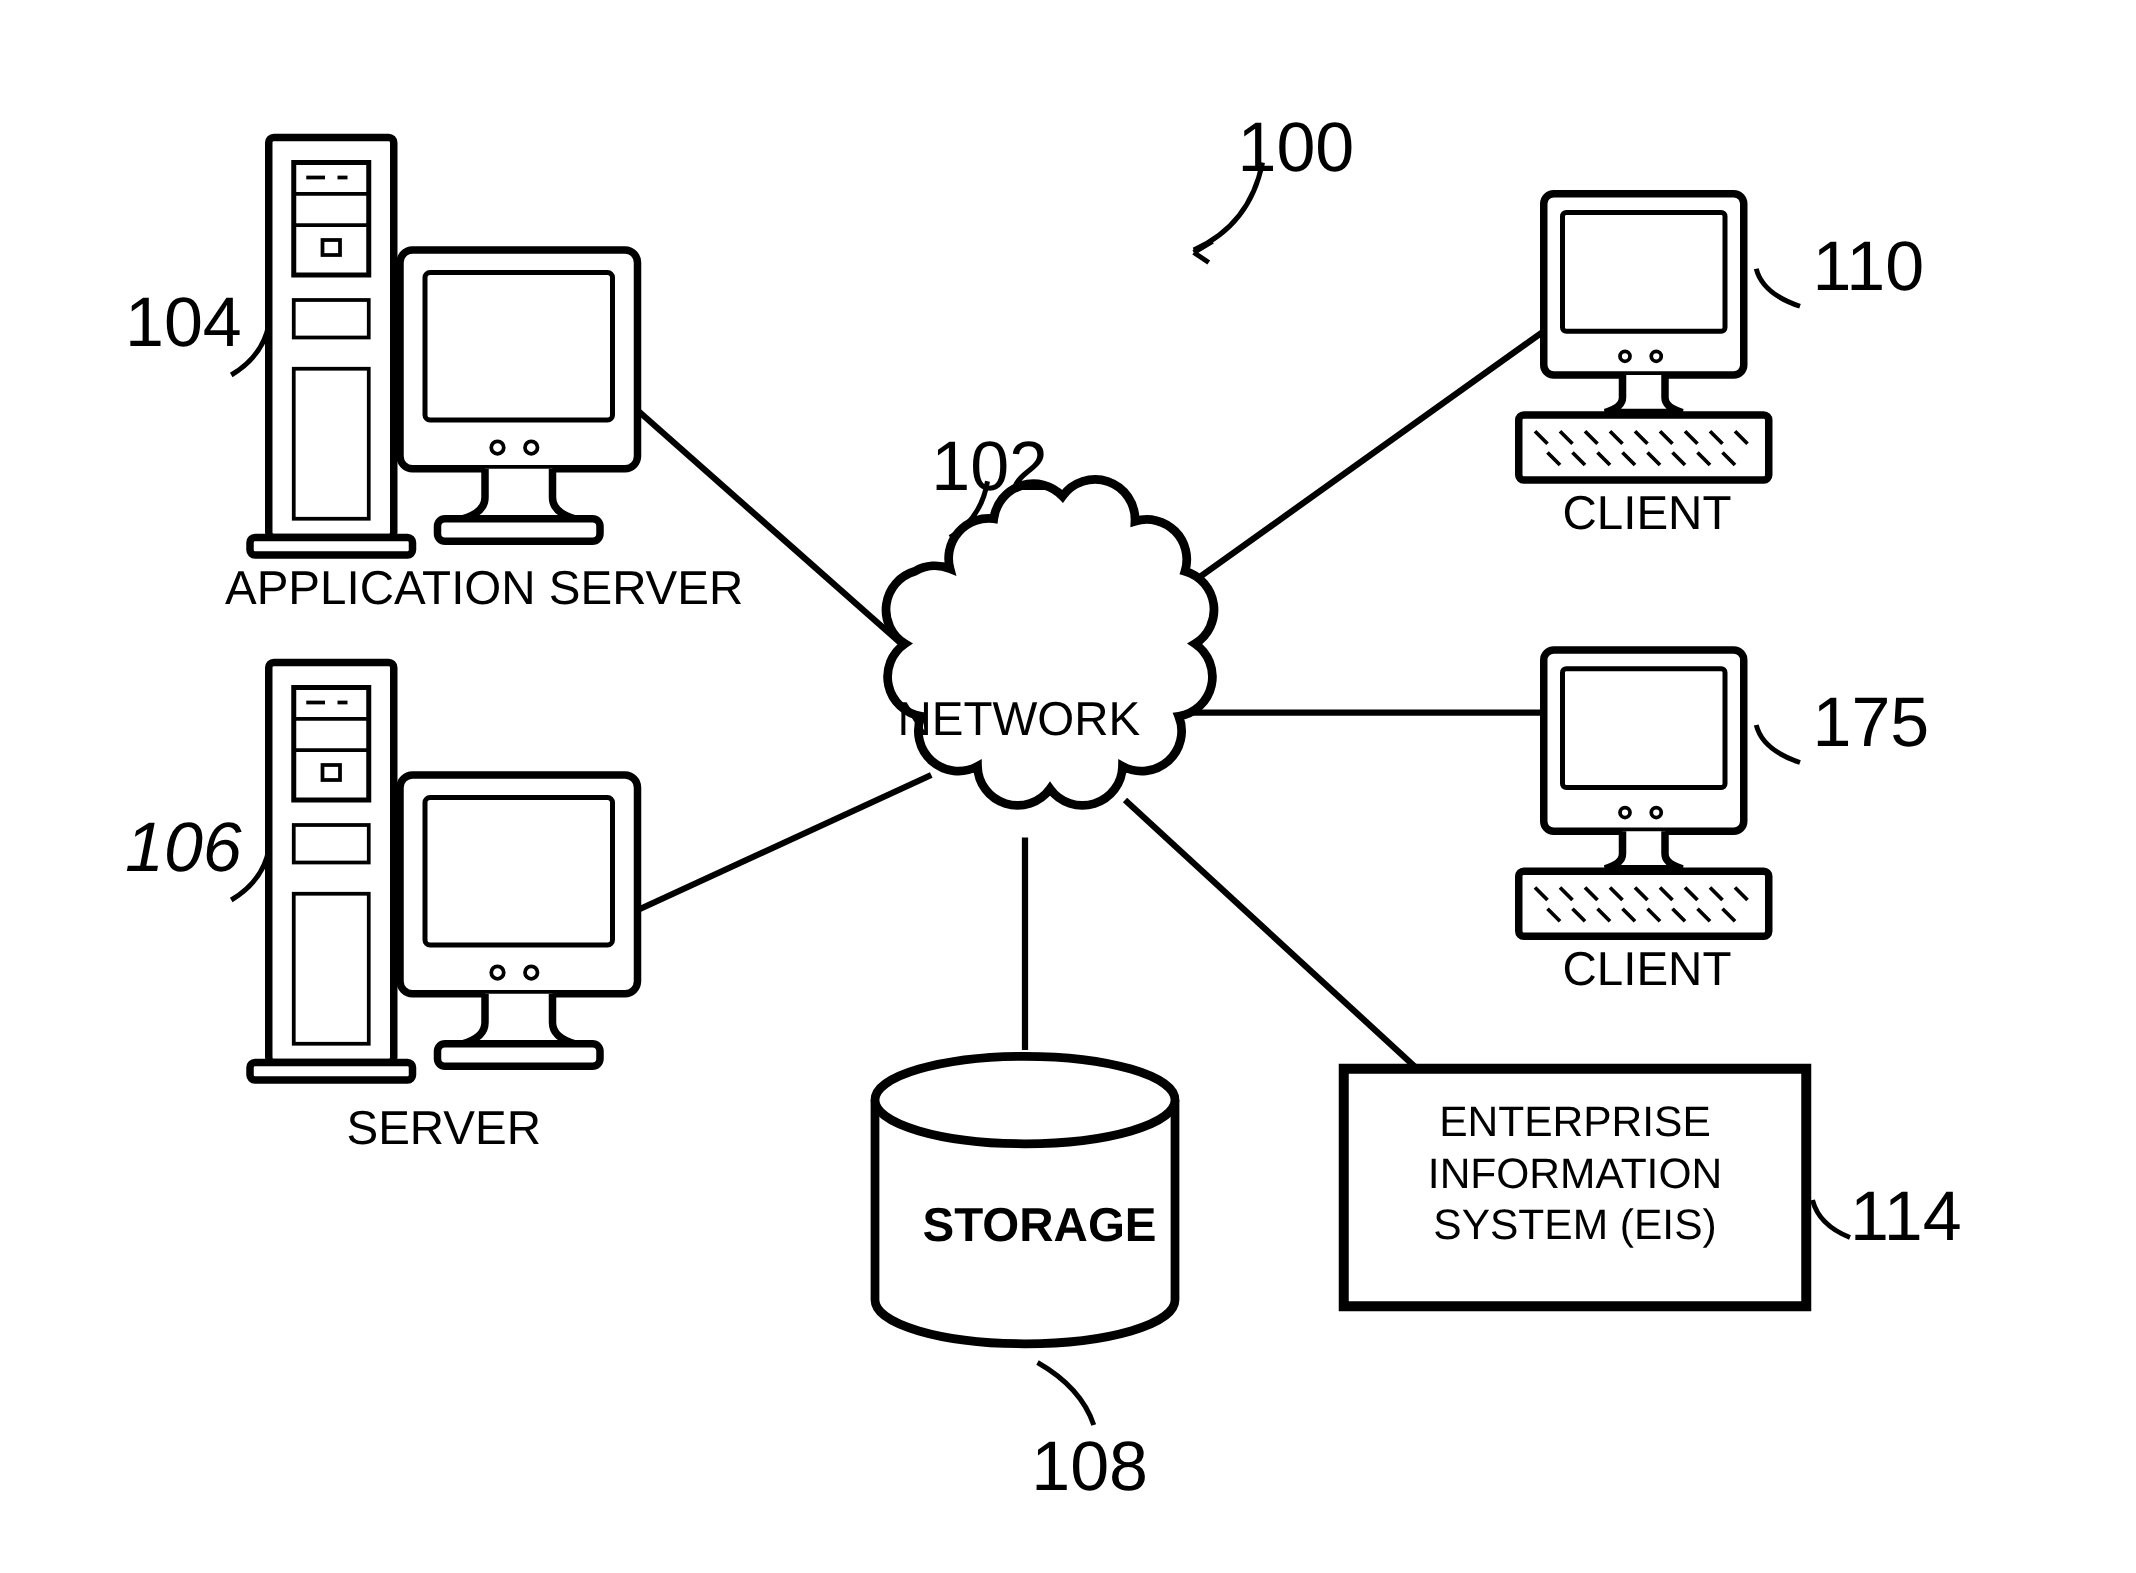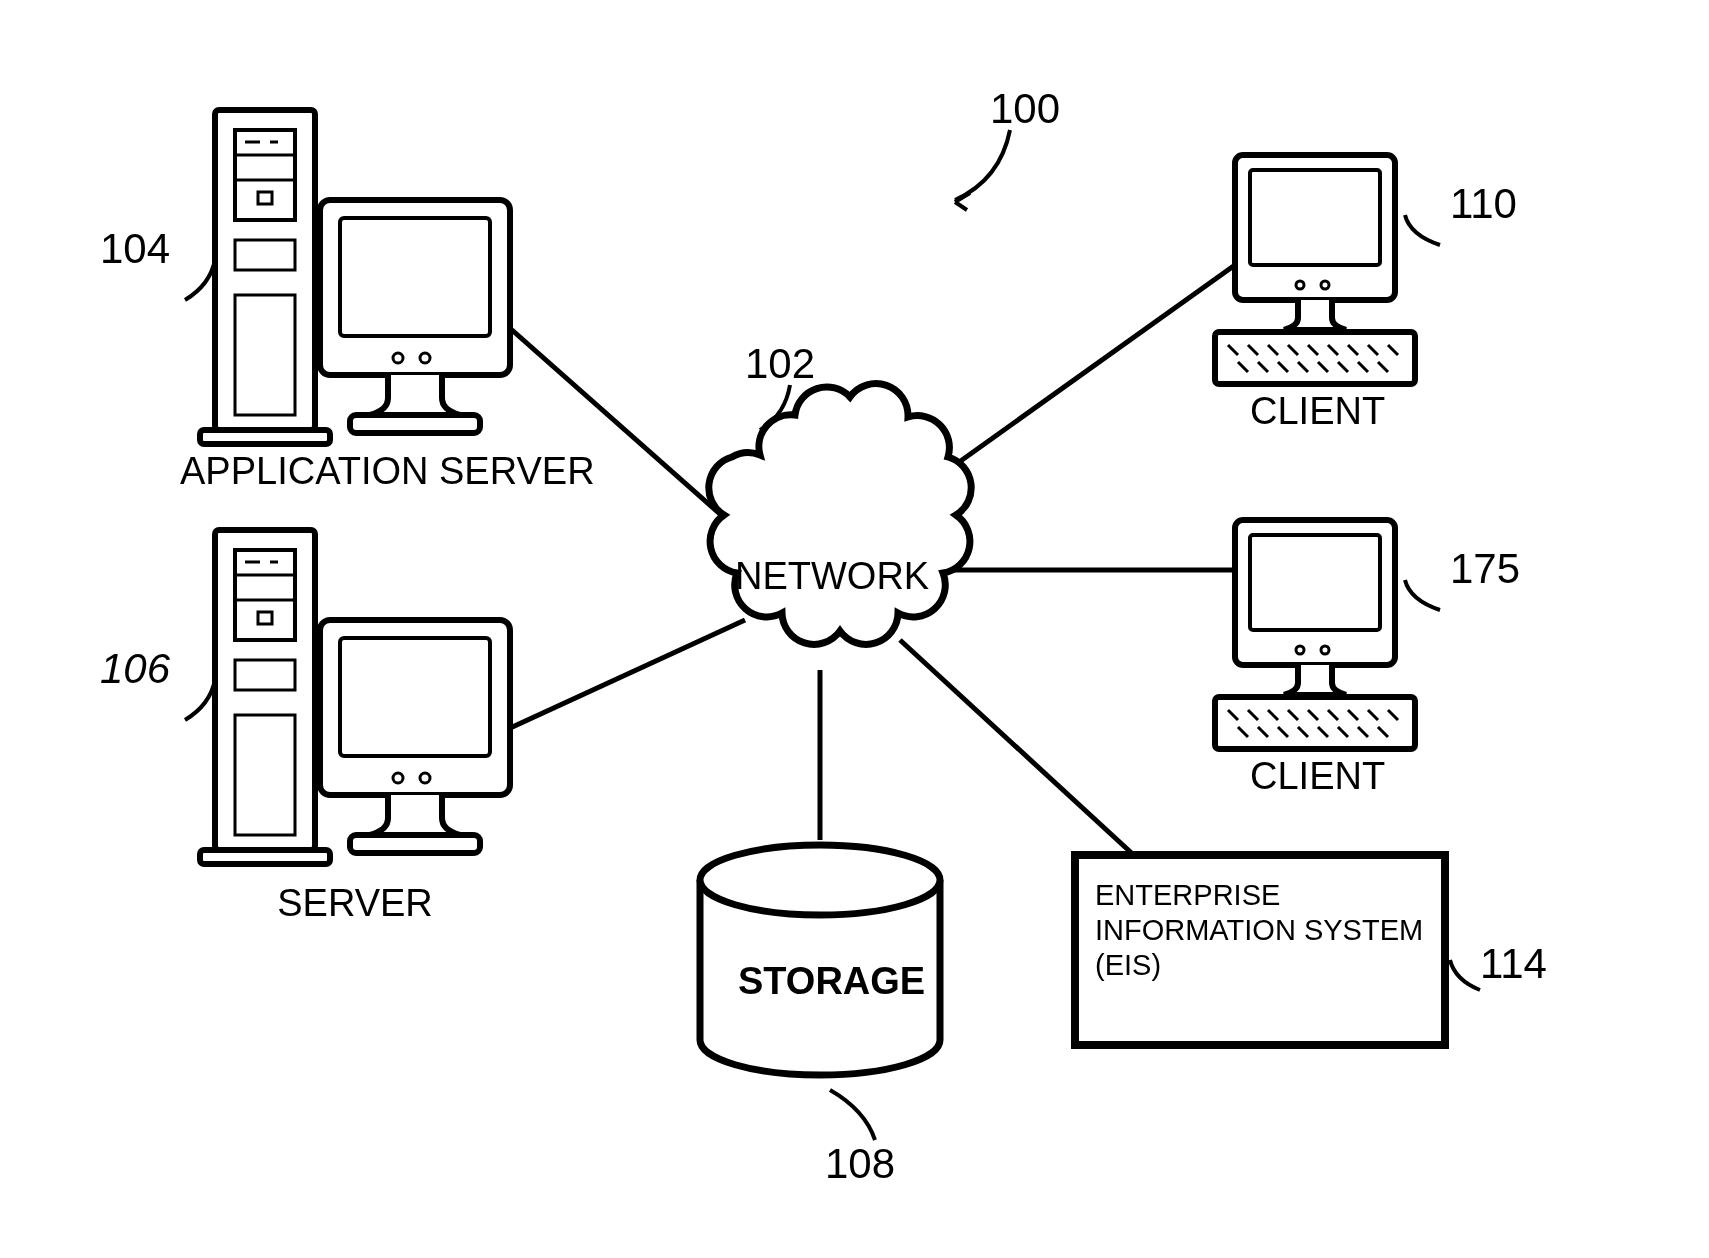--- a/index.html
+++ b/index.html
@@ -17,27 +17,27 @@
       height: 1258px;
     }
     .label {
       position: absolute;
       font-size: 38px;
       font-weight: 400;
       text-align: center;
       white-space: nowrap;
     }
     .box-label {
-      font-size: 29px;
+      font-size: 34px;
       line-height: 1.2;
-      text-align: left;
+      text-align: center;
       white-space: normal;
     }
     .ref {
-      font-size: 42px;
+      font-size: 56px;
     }
   </style>
 </head>
 <body>
 
 <svg class="canvas" viewBox="0 0 1709 1258">
 
   <g stroke="#000" stroke-width="5" fill="none">
     <line x1="495" y1="315" x2="755" y2="545"></line>
     <line x1="495" y1="735" x2="745" y2="620"></line>
@@ -148,21 +148,21 @@
       <path d="M 1228 710 L 1238 720 M 1248 710 L 1258 720 M 1268 710 L 1278 720 M 1288 710 L 1298 720 M 1308 710 L 1318 720 M 1328 710 L 1338 720 M 1348 710 L 1358 720 M 1368 710 L 1378 720 M 1388 710 L 1398 720"></path>
       <path d="M 1238 727 L 1248 737 M 1258 727 L 1268 737 M 1278 727 L 1288 737 M 1298 727 L 1308 737 M 1318 727 L 1328 737 M 1338 727 L 1348 737 M 1358 727 L 1368 737 M 1378 727 L 1388 737"></path>
     </g>
   </g>
 
   <rect x="1075" y="855" width="370" height="190" stroke="#000" stroke-width="8" fill="white"></rect>
 </svg>
 
 <div class="label" style="left:180px; top:450px; width:350px;">APPLICATION SERVER</div>
 <div class="label" style="left:230px; top:870px; width:250px;margin-top:12px;">SERVER</div>
-<div class="label" style="left:735px; top:555px;">NETWORK</div>
+<div class="label" style="left:718px; top:555px;">NETWORK</div>
 <div class="label" style="left:738px; top:960px;font-weight:bold;">STORAGE</div>
 <div class="label" style="left:1250px; top:390px;">CLIENT</div>
 <div class="label" style="left:1250px; top:755px;">CLIENT</div>
 <div class="label box-label" style="left:1095px; top:878px; width:330px;">ENTERPRISE INFORMATION SYSTEM (EIS)</div>
 
 <div class="label ref" style="left:990px; top:85px;">100</div>
 <div class="label ref" style="left:745px; top:340px;">102</div>
 <div class="label ref" style="left:100px; top:225px;">104</div>
 <div class="label ref" style="left:100px; top:645px;font-style:italic;">106</div>
 <div class="label ref" style="left:825px; top:1140px;">108</div>

